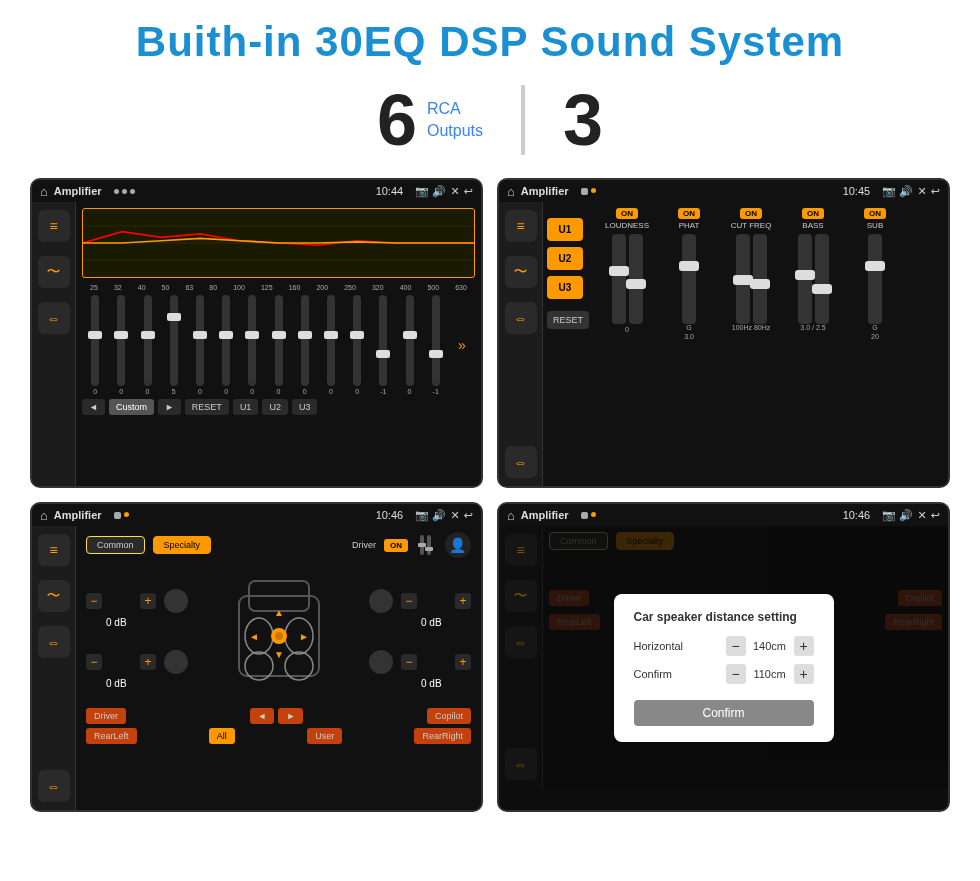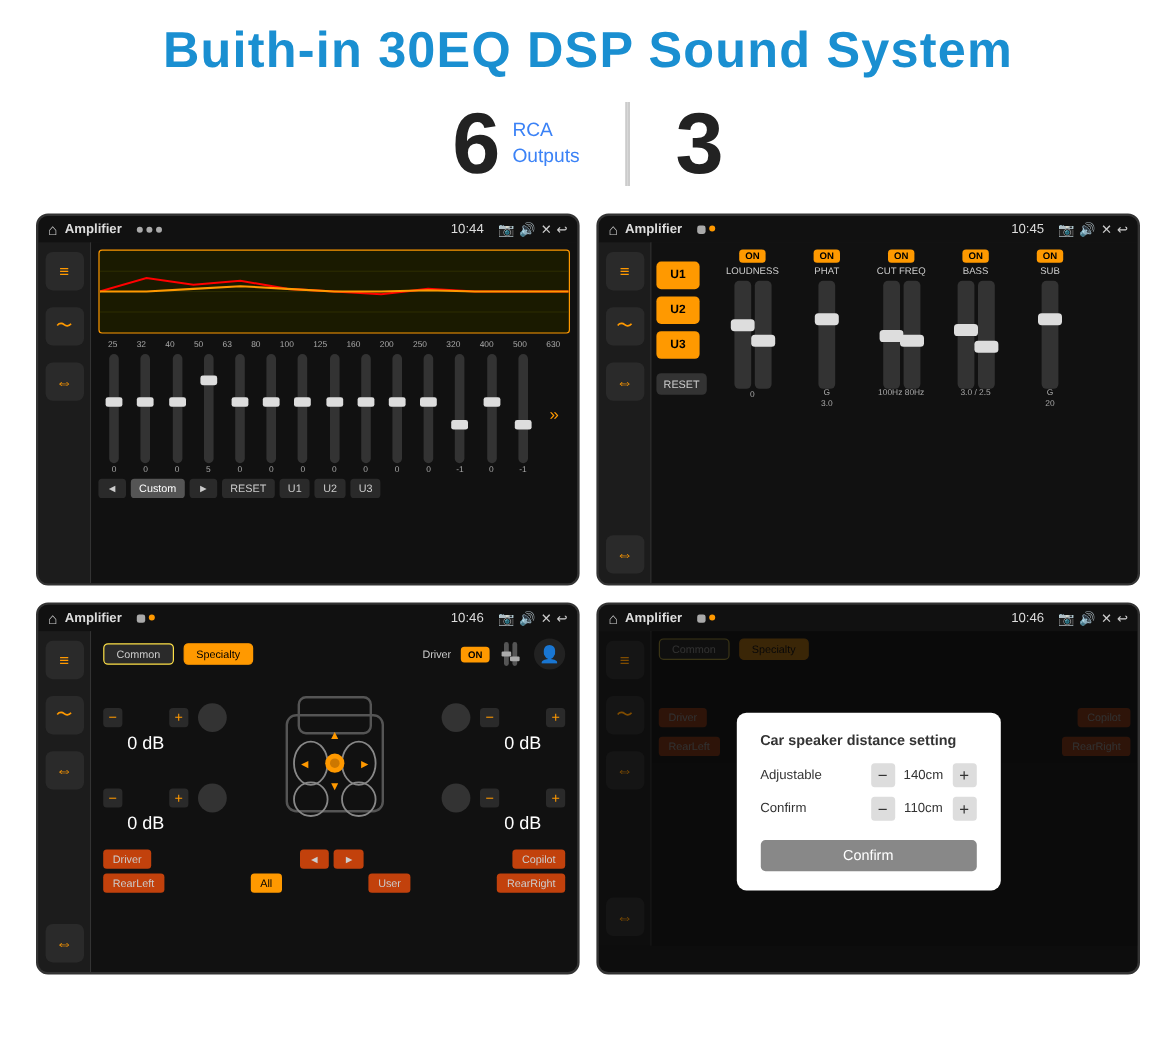--- a/index.html
+++ b/index.html
@@ -361,21 +361,21 @@
       background: #2a2a2a;
       color: #f90;
       border: none;
       border-radius: 3px;
       font-size: 12px;
       cursor: pointer;
       display: flex; align-items: center; justify-content: center;
     }
 
     .db-value {
-      font-size: 15px;
+      font-size: 10px;
       color: #fff;
       min-width: 30px;
       text-align: left;
       margin-top: 44px;
     }
 
     .car-diagram {
       display: flex;
       align-items: center;
       justify-content: center;
@@ -912,21 +912,21 @@
               <button class="fader-btn">User</button>
               <button class="fader-btn">RearRight</button>
             </div>
           </div>
         </div>
 
         <div class="dialog-overlay">
           <div class="dialog-box">
             <div class="dialog-title">Car speaker distance setting</div>
             <div class="dialog-row">
-              <span class="dialog-row-label">Adjustable</span>
+              <span class="dialog-row-label">Horizontal</span>
               <div class="dialog-control">
                 <button class="dialog-minus">−</button>
                 <span class="dialog-value">140cm</span>
                 <button class="dialog-plus">+</button>
               </div>
             </div>
             <div class="dialog-row">
               <span class="dialog-row-label">Confirm</span>
               <div class="dialog-control">
                 <button class="dialog-minus">−</button>

